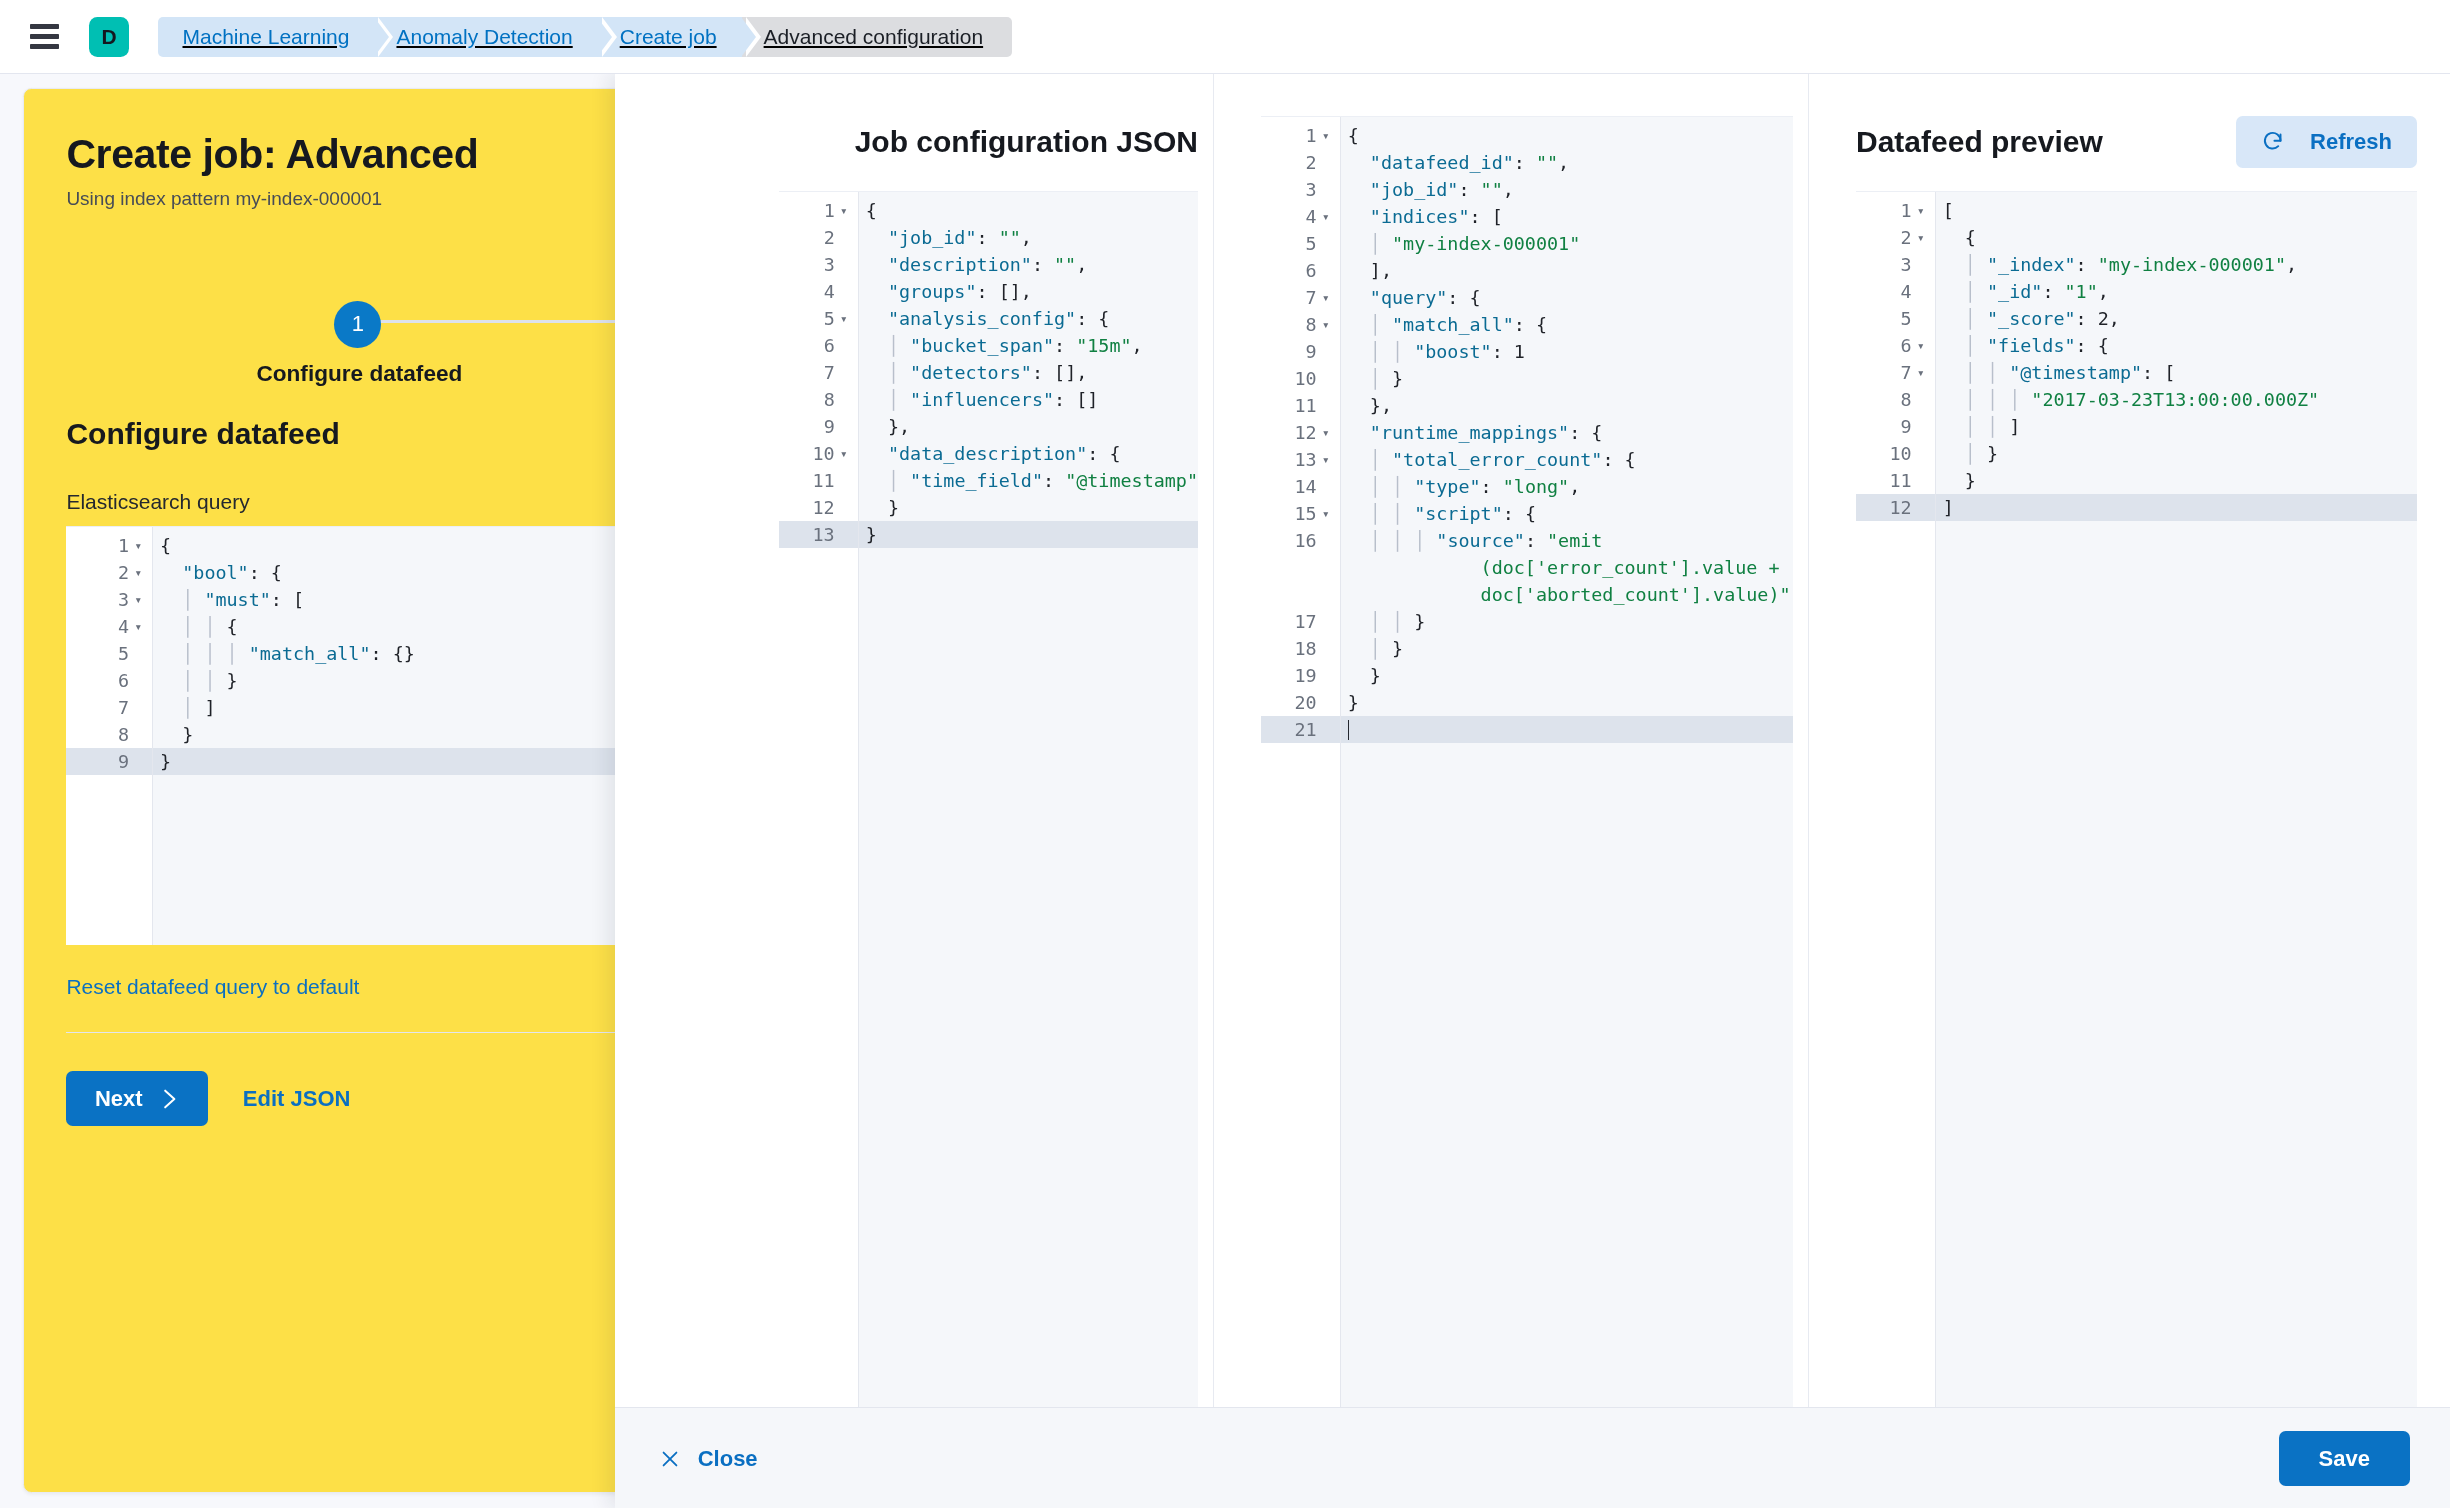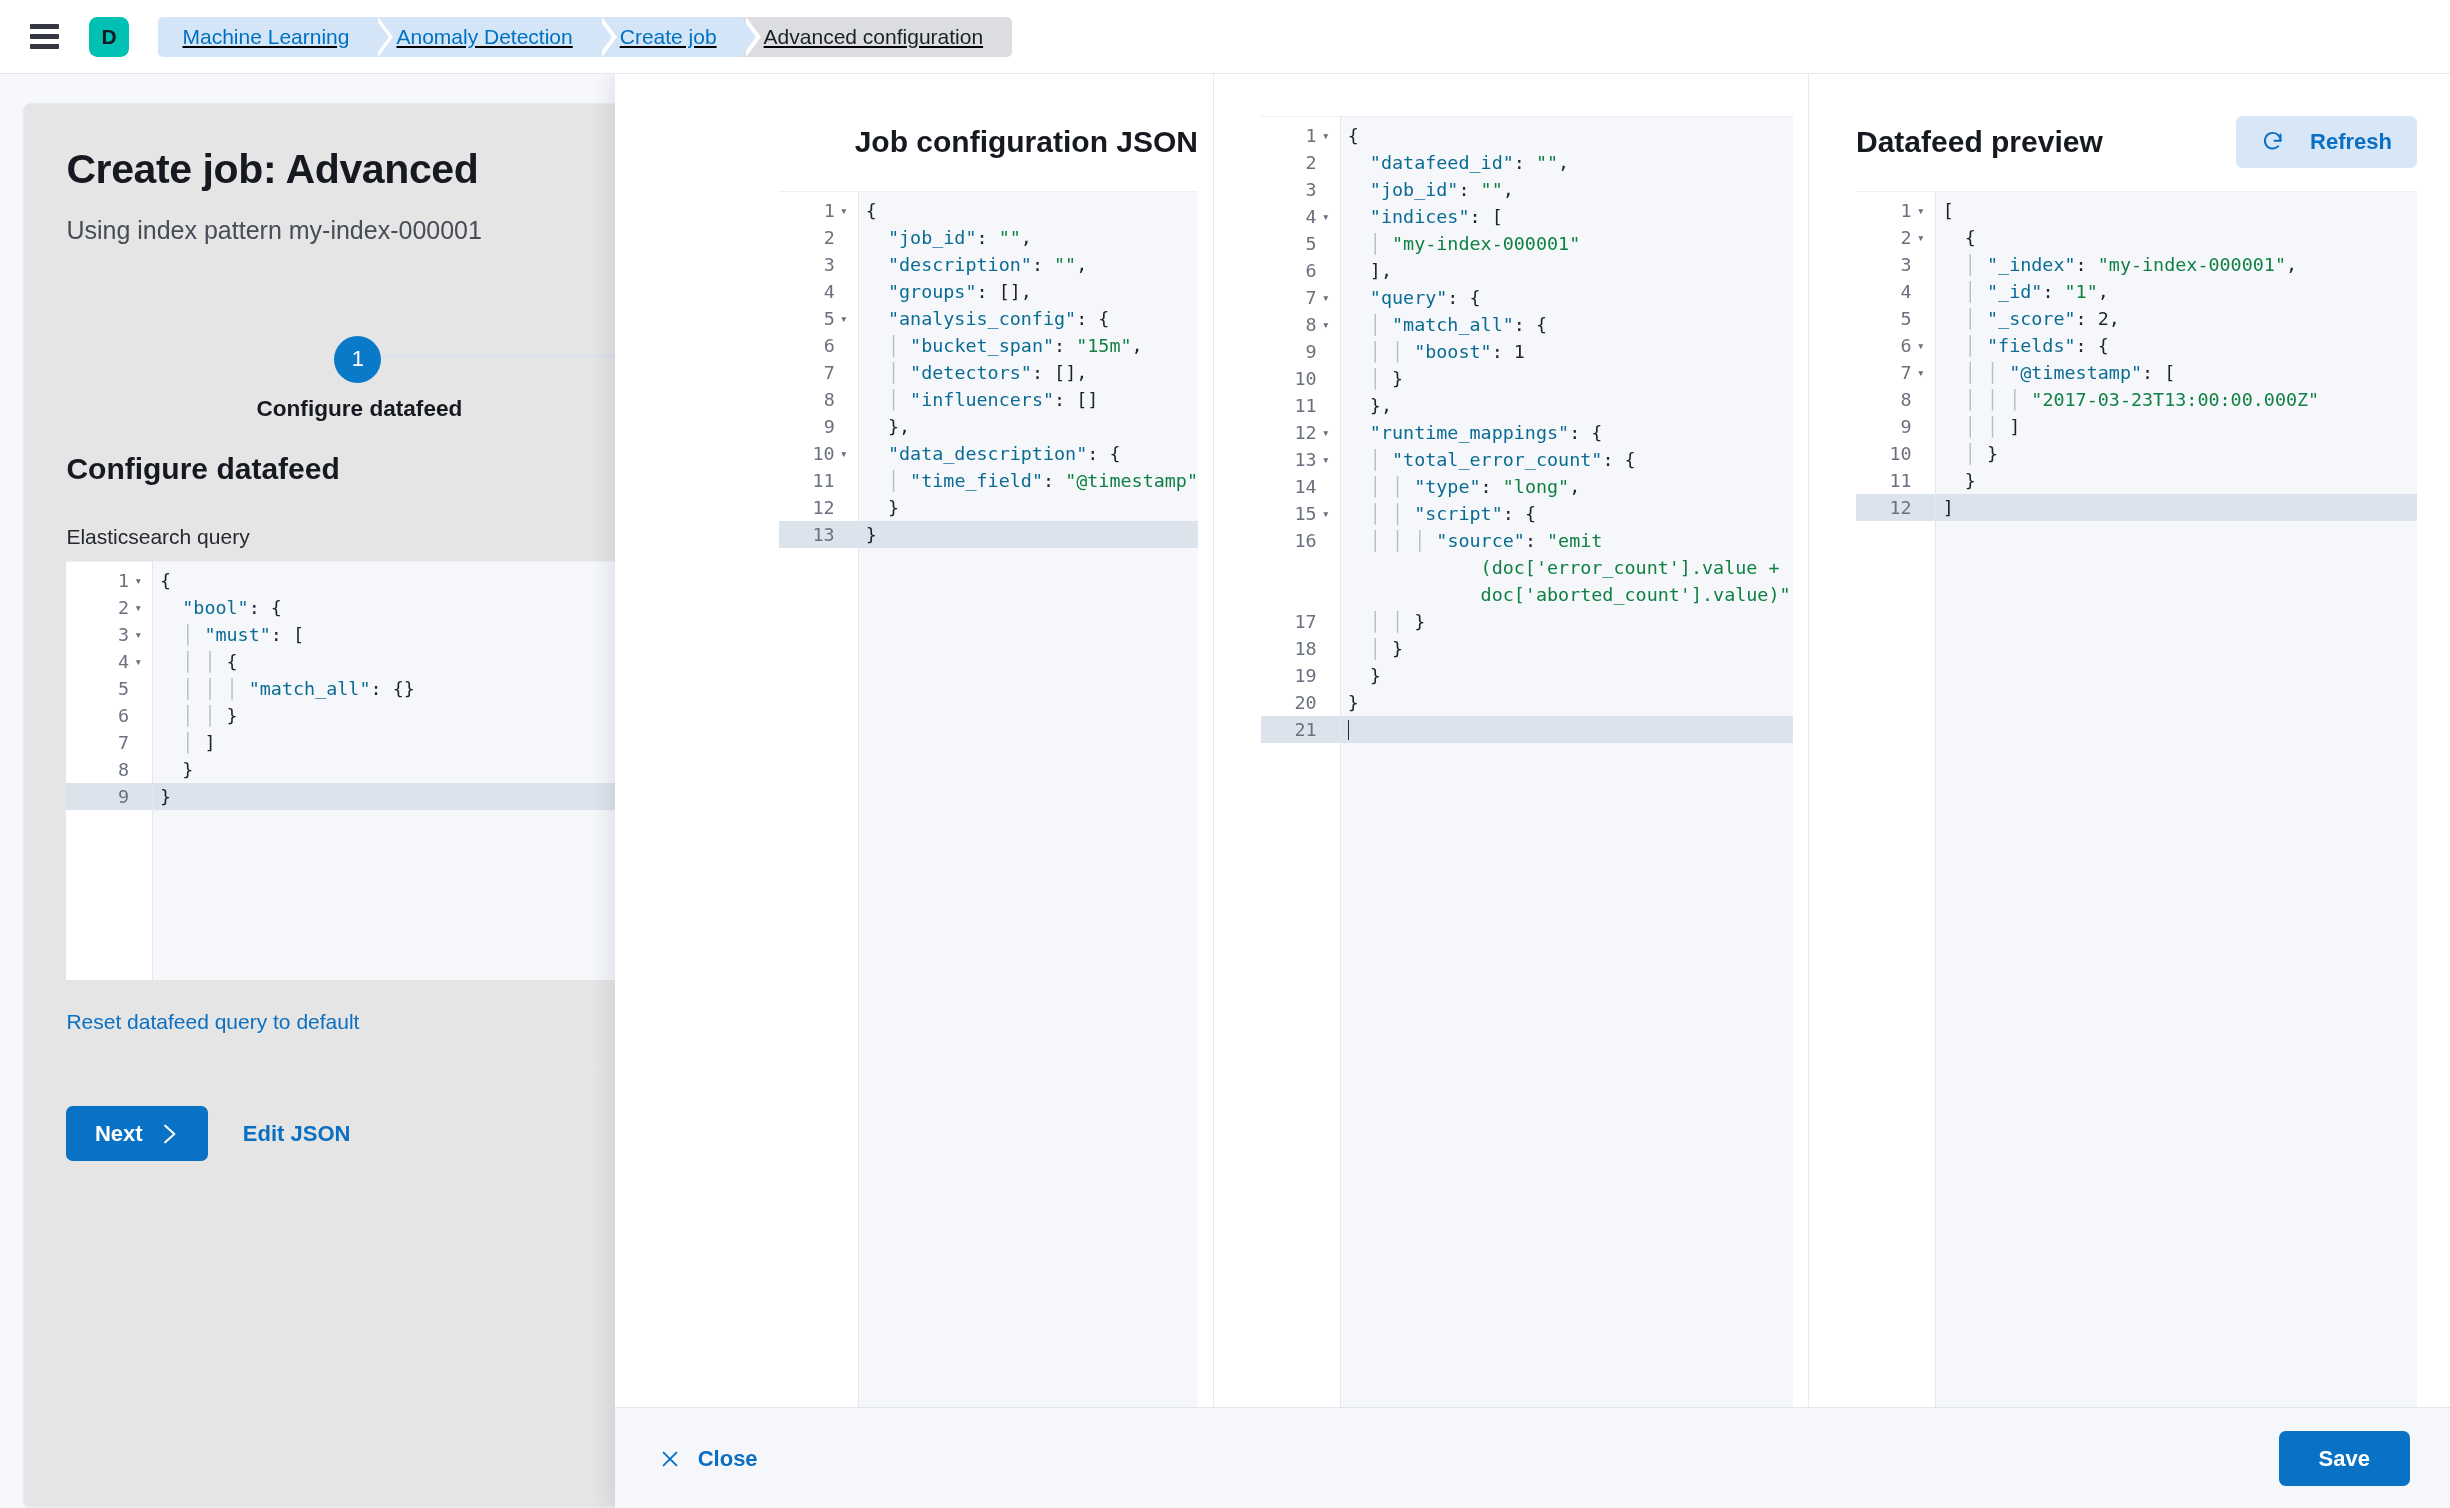--- a/index.html
+++ b/index.html
@@ -63,31 +63,31 @@
   .crumb.last {
     background: #dcdde0; color: #1b1f26;
     border-radius: 0 5px 5px 0;
     padding-right: 28.5px;
   }
   .crumb.last::after, .crumb.last::before { display: none; }
   .crumb.pre-last::after { border-left-color: #d3e5f7; }
 
   
   .page-card {
-    position: absolute; left: 23.4px; top: 103px;
+    position: absolute; left: 23.4px; top: 88px;
     width: 971px; height: 1405px;
-    background: #e5e5e5;
+    background: #fde047;
     border-radius: 8.4px;
     border: 0.8px solid #e9ebf2;
     box-shadow: 0 1.7px 3.3px rgba(20,30,50,0.05);
     overflow: hidden;
   }
   .page-inner { padding: 42px 0 0 42px; }
   .page-title { font-size: 41px; font-weight: 700; color: #16191f; letter-spacing: -0.4px; }
-  .page-sub { font-size: 25px; color: #474c56; margin-top: 23px; }
+  .page-sub { font-size: 19px; color: #474c56; margin-top: 10px; }
 
   .stepper { position: relative; margin-top: 74px; height: 84px; }
   .step-line {
     position: absolute; left: 300px; top: 36px;
     width: 695px; height: 3.3px; background: #dde2ec;
   }
   .step-circle {
     position: absolute; left: 268px; top: 16.7px;
     width: 47px; height: 47px; border-radius: 50%;
     background: #0a79c7; color: #fff;

